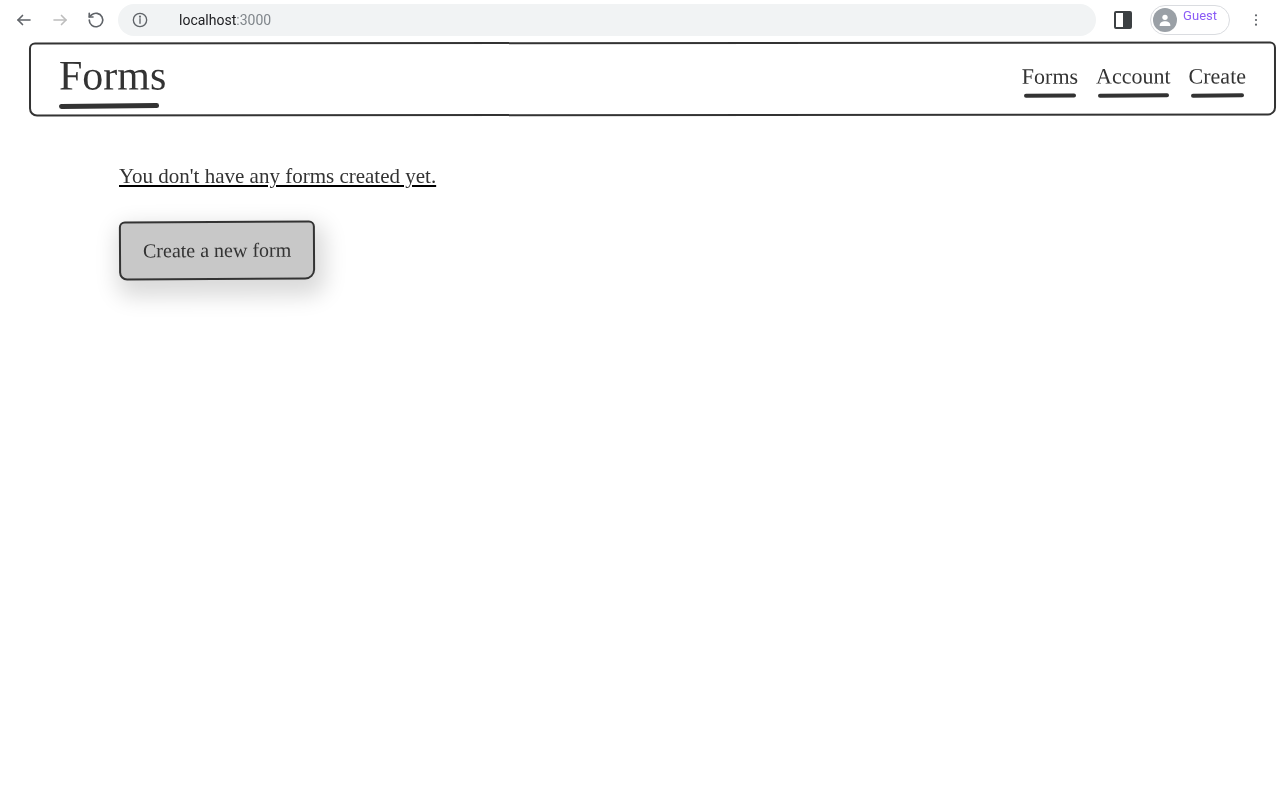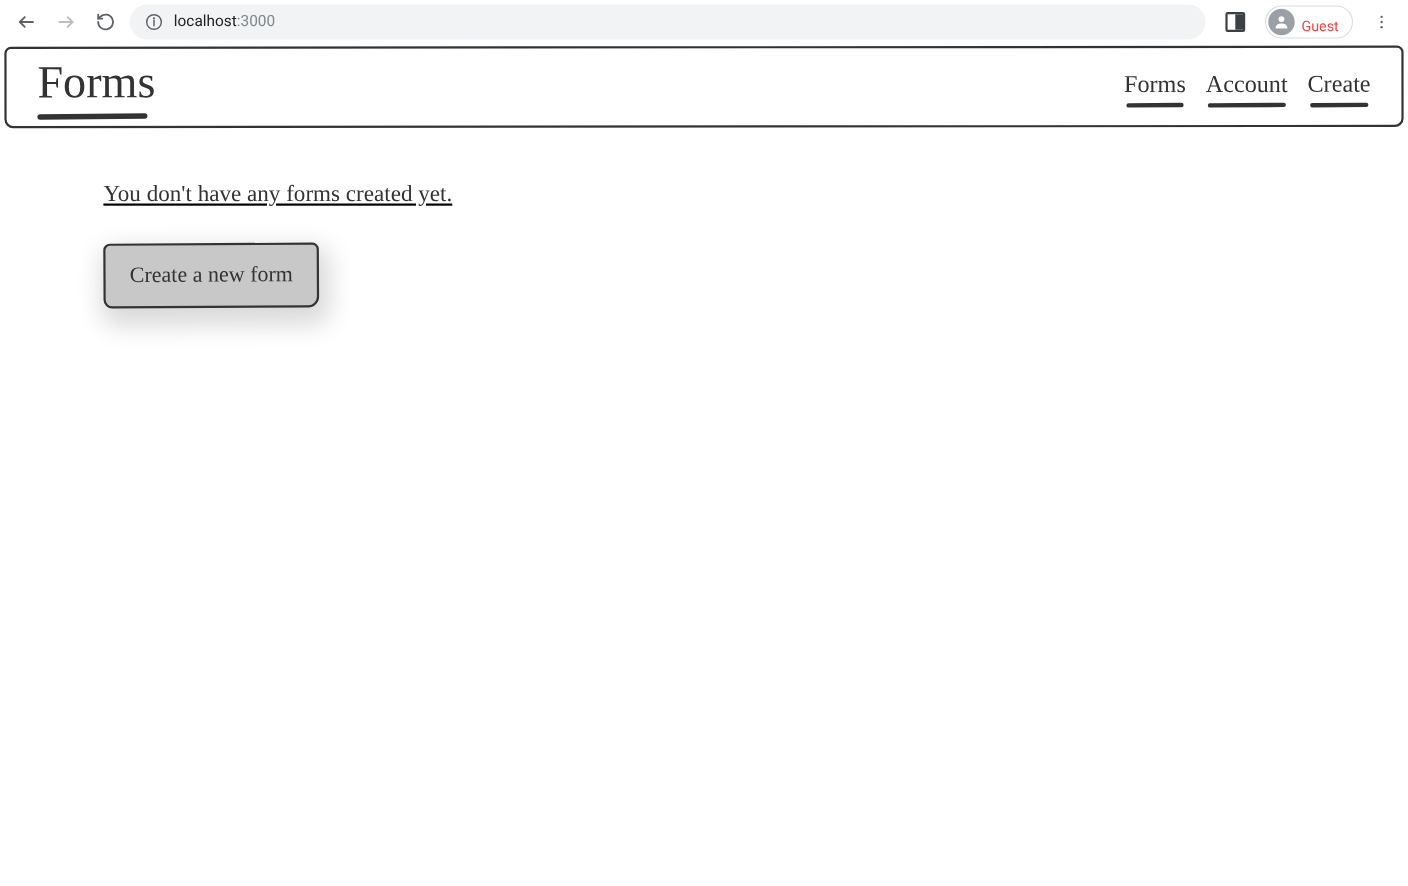--- a/index.html
+++ b/index.html
@@ -51,20 +51,21 @@
     .info-icon {
       width: 16px;
       height: 16px;
       display: flex;
       align-items: center;
       justify-content: center;
       color: #5f6368;
     }
     .url-host {
       color: #202124;
+      margin-left: 21px;
     }
     .url-port {
       color: #80868b;
       text-align: right;
     }
     .panel-icon {
       width: 18px;
       height: 18px;
       border: 2px solid #3c4043;
       border-radius: 2px;
@@ -84,28 +85,28 @@
       content: "";
       position: absolute;
       right: 0;
       top: 0;
       bottom: 0;
       width: 7px;
       background: #3c4043;
     }
     .guest-pill {
       display: flex;
-      align-items: flex-end;
+      align-items: flex-start;
       gap: 6px;
       border: 1px solid #dadce0;
       border-radius: 16px;
       padding: 2px 12px 2px 2px;
       height: 30px;
       font-size: 13px;
-      color: #ef4444;
+      color: #8b5cf6;
       margin-left: 10px;
     }
     .avatar-circle {
       width: 24px;
       height: 24px;
       border-radius: 50%;
       background: #9aa0a6;
       display: flex;
       align-items: center;
       justify-content: center;
@@ -120,20 +121,21 @@
       height: 28px;
       display: flex;
       align-items: center;
       justify-content: center;
       color: #5f6368;
       margin-left: 4px;
     }
     
     .page-wrap {
       padding: 2px 4px 0 4px;
+      margin-left: 25px;
     }
     .app-header {
       border: 2px solid #333;
       border-radius: 6px 6px 8px 8px;
       padding: 8px 28px 6px 28px;
       display: flex;
       align-items: center;
       justify-content: space-between;
       position: relative;
       

